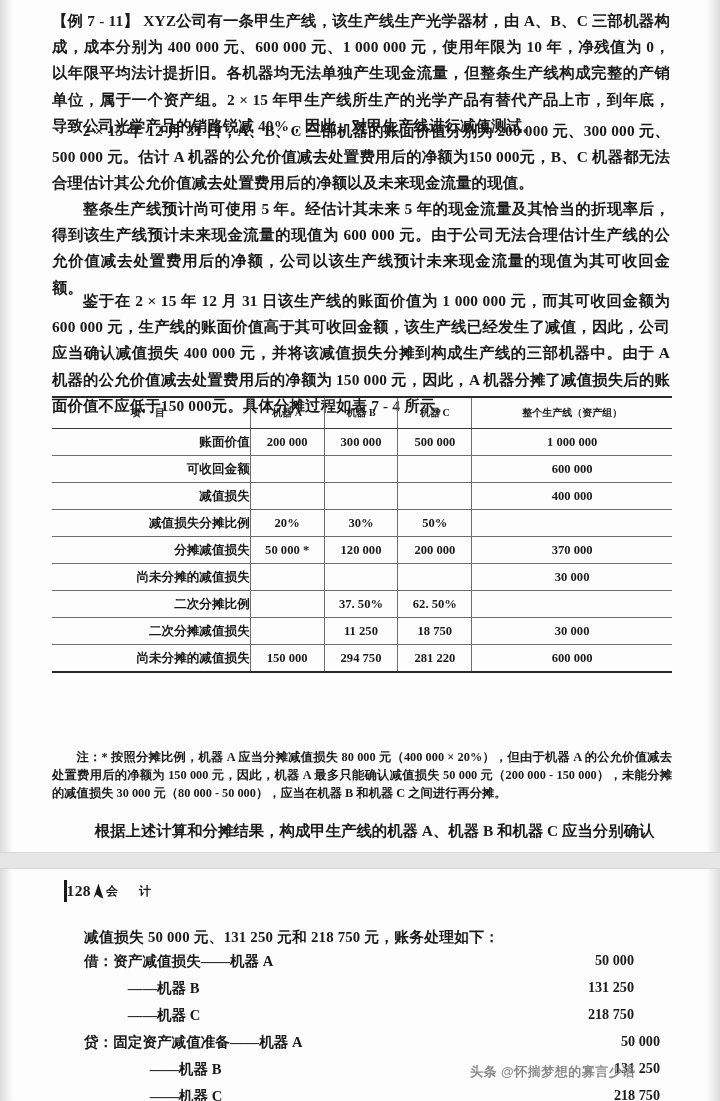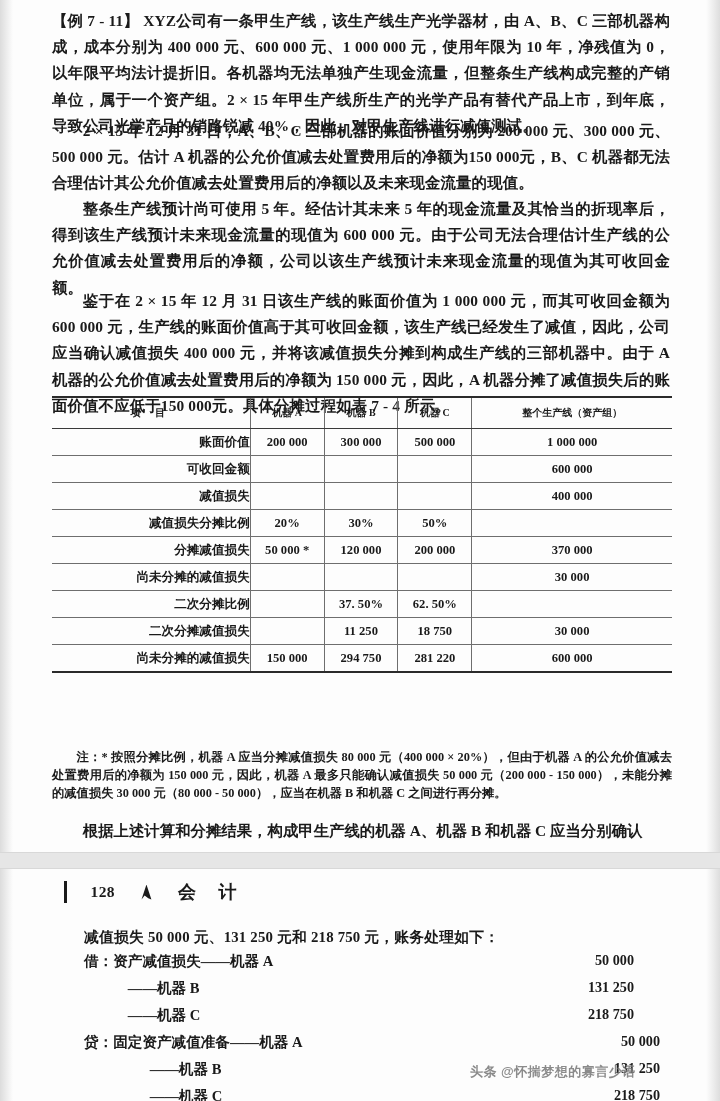--- a/index.html
+++ b/index.html
@@ -153,55 +153,55 @@
     font-size: 12.3px;
     line-height: 18px;
     font-weight: 600;
     text-align: justify;
     text-justify: inter-ideograph;
   }
   .note-block .note-first { text-indent: 2em; }
 
   .closing-para {
     position: absolute;
-    left: 52px;
+    left: 64px;
     top: 818px;
     width: 620px;
     font-size: 15.4px;
     line-height: 26px;
     font-weight: 600;
     text-indent: 2em;
   }
 
   
   .pg2-header {
     position: absolute;
     left: 64px;
     top: 880px;
     display: flex;
     align-items: center;
-    gap: 24px;
+    gap: 0;
     font-size: 15px;
     font-weight: 700;
     text-align: center;
   }
   .pg2-rule {
     width: 2.5px;
     height: 22px;
     background: #1a1a1a;
     display: inline-block;
   }
   .pg2-num { font-size: 15.5px; letter-spacing: 0.4px; }
   .pg2-glyph {
     width: 15px; height: 15px;
     background: #1a1a1a;
     clip-path: polygon(50% 0%, 17% 100%, 38% 74%, 62% 92%, 83% 100%);
     display: inline-block;
   }
-  .pg2-subject { font-size: 18px; letter-spacing: 9px; font-weight: 700; }
+  .pg2-subject { font-size: 12px; letter-spacing: 9px; font-weight: 700; }
 
   .entry-lead {
     position: absolute;
     left: 84px;
     top: 928px;
     font-size: 14.8px;
     font-weight: 600;
     letter-spacing: 0.2px;
   }
   .entries {

